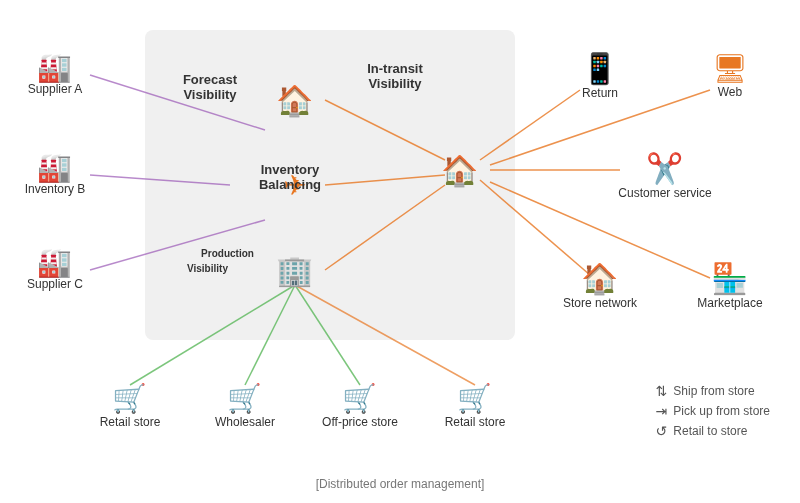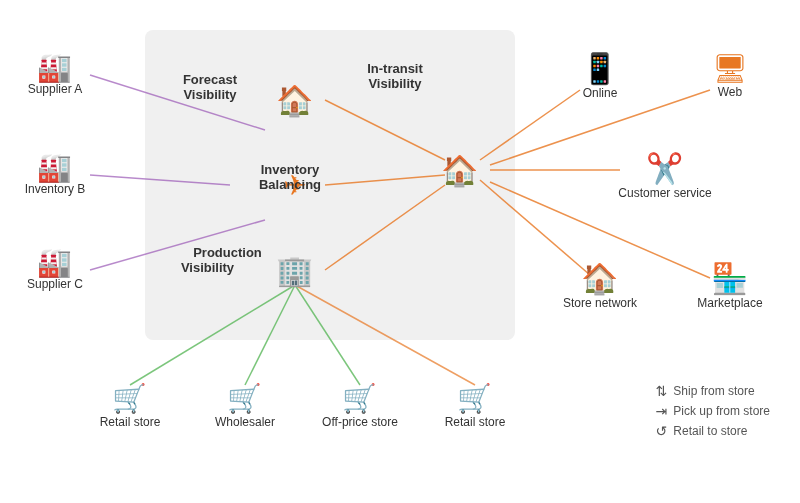--- a/index.html
+++ b/index.html
@@ -168,28 +168,28 @@
     <strong style="white-space:pre-line; font-size:13px;">In-transit
 Visibility</strong>
   </div>
 
   <div class="bold-label" style="left:225px; top:162px; width:130px;">
     <strong style="white-space:pre-line; font-size:13px; ">Inventory
 Balancing</strong>
   </div>
 
   <div class="bold-label" style="left:150px; top:245px; width:115px;">
-    <strong style="white-space:pre-line; font-size:13px;margin-left:40px;">Production
+    <strong style="white-space:pre-line; font-size:10px;margin-left:40px;">Production
 Visibility</strong>
   </div>
 
 
   <div class="icon-node" style="left:600px; top:75px;">
     <span style="font-size:30px; color:#e87722;">📱</span>
-    <span class="icon-label">Online</span>
+    <span class="icon-label">Return</span>
   </div>
 
   <div class="icon-node" style="left:730px; top:75px;">
     <span style="font-size:28px; color:#e87722;">🖥</span>
     <span class="icon-label">Web</span>
   </div>
 
   <div class="icon-node" style="left:665px; top:175px;">
     <span style="font-size:30px; color:#e87722;">✂️</span>
     <span class="icon-label">Customer service</span>
@@ -233,14 +233,17 @@
     <div class="legend-item">
       <span class="legend-icon">⇥</span>
       <span>Pick up from store</span>
     </div>
     <div class="legend-item">
       <span class="legend-icon">↺</span>
       <span>Retail to store</span>
     </div>
   </div>
 
+  <div class="caption">
+    <span>[Distributed order management]</span>
+  </div>
 
 </div>
 
 </body></html>

